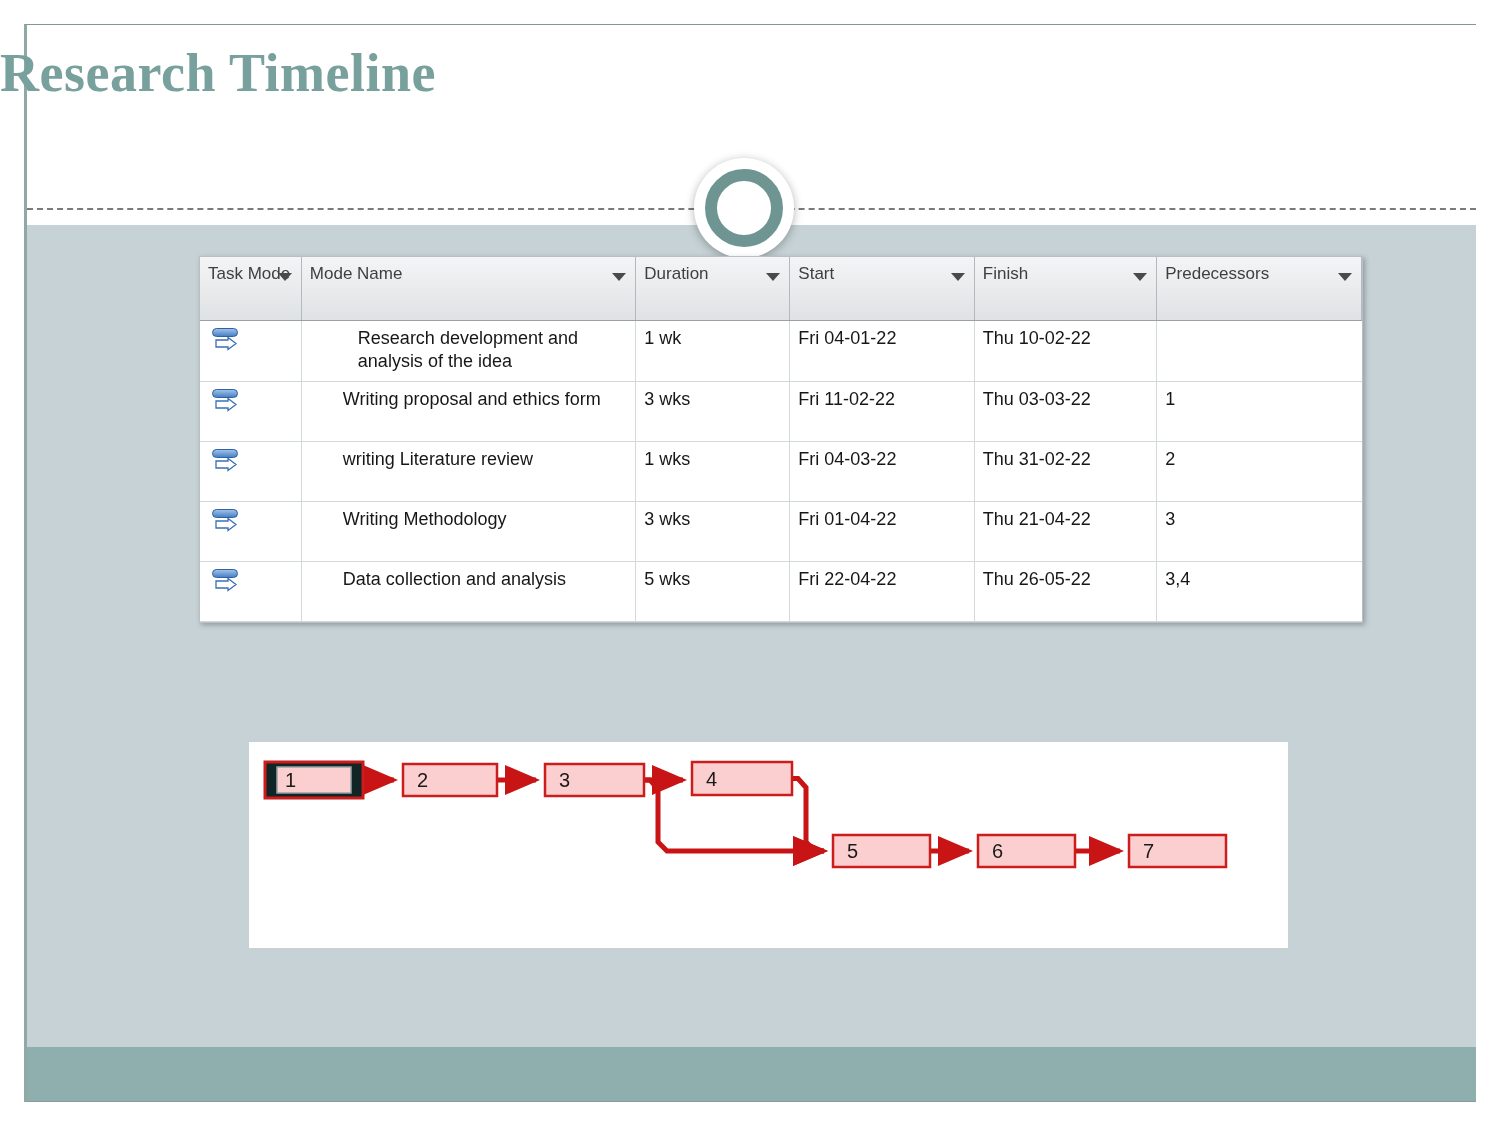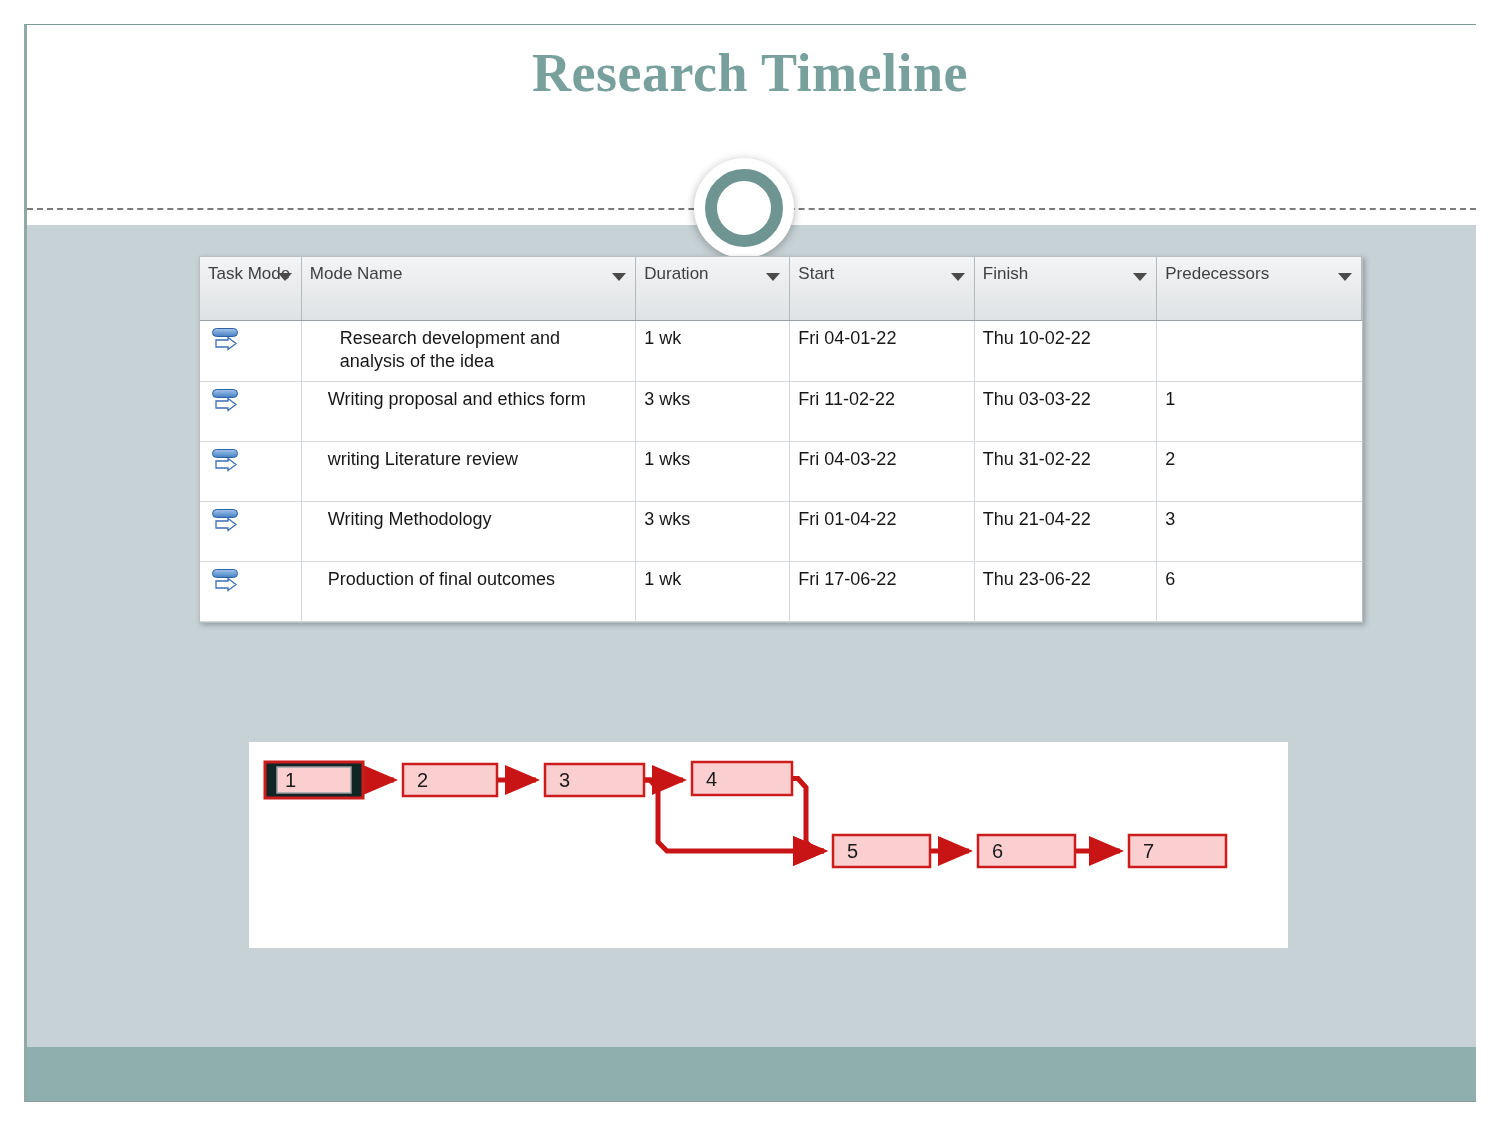--- a/index.html
+++ b/index.html
@@ -15,21 +15,21 @@
   #divider{position:absolute;left:27px;top:208px;width:1449px;height:0;
            border-top:2px dashed #7b7b7b;}
 
   
   #panel{position:absolute;left:27px;top:225px;width:1449px;height:822px;background:#c6d2d6;}
   
   #footerbar{position:absolute;left:27px;top:1047px;width:1449px;height:54px;background:#8fafae;
              border-bottom:1px solid #8a9a9c;}
 
   
-  #title{position:absolute;left:0;top:42px;width:1500px;text-align:center;
+  #title{position:absolute;left:0;top:42px;width:1500px;text-align:left;
          font-family:"Liberation Serif",serif;font-weight:bold;font-size:54px;color:#78a09c;
          letter-spacing:.5px;}
 
   
   #ring{position:absolute;left:694px;top:158px;width:100px;height:100px;border-radius:50%;
         background:#ffffff;box-shadow:0 2px 10px rgba(0,0,0,.30);}
   #ring .inner{position:absolute;left:11px;top:11px;width:78px;height:78px;border-radius:50%;
         border:12px solid #6e9591;box-sizing:border-box;background:#ffffff;}
 
   
@@ -44,22 +44,22 @@
      border-left:7px solid transparent;border-right:7px solid transparent;border-top:8px solid #4a4a4a;}
   td{border-right:1px solid #d3d8da;border-bottom:1px solid #d3d8da;vertical-align:top;
      padding:6px 8px 8px 8px;font-size:18px;color:#171717;line-height:23px;height:45px;}
   tr td:last-child{border-right:none;}
   .c-mode{width:100px;}
   .c-name{width:330px;}
   .c-dur {width:152px;}
   .c-start{width:182px;}
   .c-fin {width:180px;}
   .c-pred{width:202px;}
-  .tname{padding-left:26px;}
-  .tname.indent{padding-left:38px;}
+  .tname{padding-left:41px;}
+  .tname.indent{padding-left:56px;}
 
   
   .modeicon{position:relative;width:30px;height:28px;margin-left:4px;margin-top:1px;}
   .modeicon .bar{position:absolute;left:0;top:0;width:26px;height:9px;border-radius:5px;
       background:linear-gradient(#9ec1e8,#4a82c4);border:1px solid #2f62a5;box-sizing:border-box;}
   .modeicon svg{position:absolute;left:3px;top:9px;}
 
   
   #diagram{position:absolute;left:249px;top:742px;width:1039px;height:206px;background:#ffffff;}
   #diagram svg{display:block;}
@@ -182,25 +182,25 @@
           </tr>
           <tr>
             <td>
               <div class="modeicon">
                 <div class="bar"></div>
                 <svg width="26" height="18">
                   <path d="M1 3 L13 3 L13 0.5 L21 6.5 L13 12.5 L13 10 L1 10 Z" fill="#ffffff" stroke="#3a6fb5" stroke-width="1.3"></path>
                 </svg>
               </div>
             </td>
-            <td class="tname">Production of final outcomes</td>
-            <td>1 wk</td>
-            <td>Fri 17-06-22</td>
-            <td>Thu 23-06-22</td>
-            <td>6</td>
+            <td class="tname">Data collection and analysis</td>
+            <td>5 wks</td>
+            <td>Fri 22-04-22</td>
+            <td>Thu 26-05-22</td>
+            <td>3,4</td>
           </tr>
         </tbody>
     </table>
   </div>
 
   <div id="diagram">
     <svg id="netsvg" width="1039" height="206" viewBox="0 0 1039 206">
         <defs>
           <marker id="ah" markerWidth="7" markerHeight="7" refX="6.2" refY="3" orient="auto" markerUnits="strokeWidth">
             <path d="M0,0 L7,3 L0,6 z" fill="#c81414"></path>

